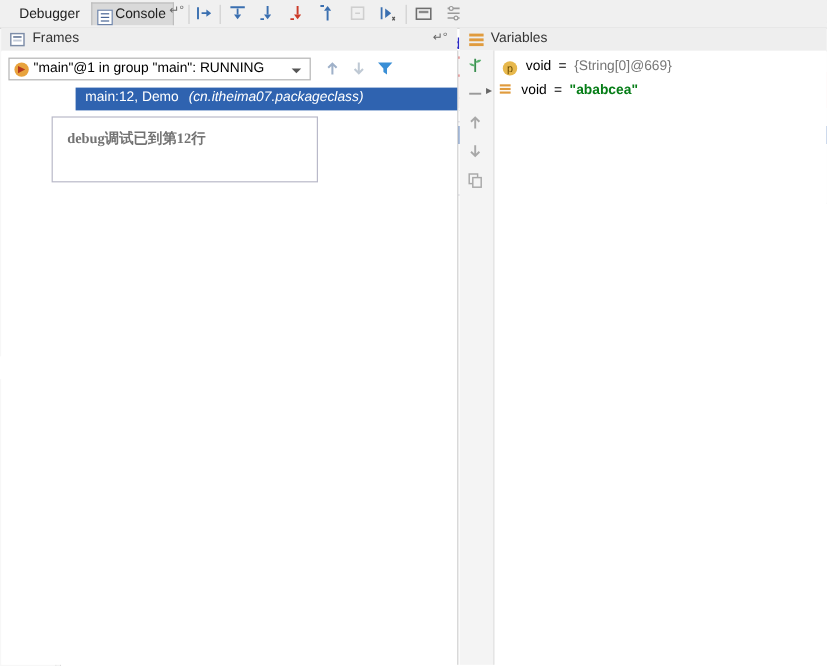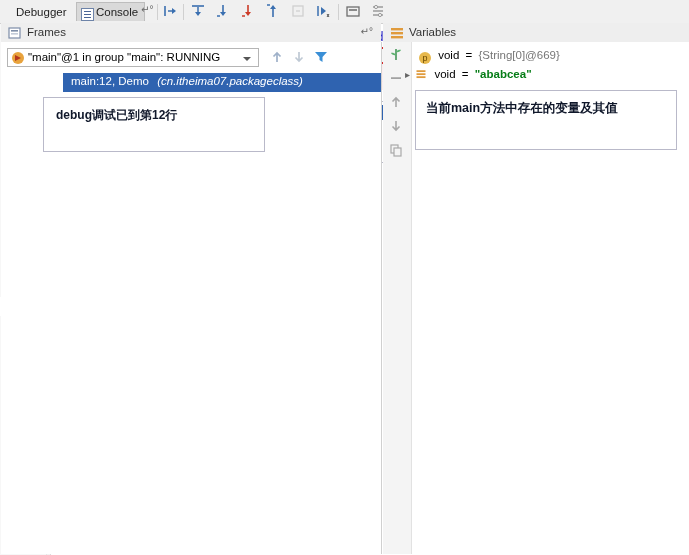--- a/index.html
+++ b/index.html
@@ -40,21 +40,21 @@
   
   .console{position:absolute;left:51px;top:23px;right:0;bottom:0;background:#fff;overflow:hidden;}
   .cline{position:absolute;left:6px;white-space:pre;font-size:12.5px;letter-spacing:-0.1px;}
   .c-blue{color:#2a28c4;}
   .c-cn{color:#111;font-family:"Liberation Sans","DejaVu Sans",sans-serif;font-size:13px;}
   .c-green{color:#1a7a3c;font-style:italic;}
   .caret{display:inline-block;width:1px;height:12px;background:#000;vertical-align:-2px;}
 
   
   .abox{position:absolute;background:#fff;border:1px solid #b9b9c9;box-sizing:border-box;}
-  .atext{color:#0f172a;font-weight:bold;font-size:12px;white-space:nowrap;}
+  .atext{color:#737373;font-weight:bold;font-size:12px;white-space:nowrap;font-family:Liberation Serif, serif;}
 
   
   .caption{position:absolute;font-size:12.5px;color:#000;}
 
   
   #editor{left:20px;top:200px;width:669px;height:170px;background:#fff;border:1px solid #c7c7c7;border-right:none;}
   .gutter{position:absolute;left:0;top:0;width:46px;height:100%;background:#f7f7f7;border-right:1px solid #e6e6e6;}
   .lnum{position:absolute;left:2px;width:18px;text-align:right;color:#999;font-size:11px;
         font-family:"DejaVu Sans Mono","Liberation Mono",monospace;}
   .code{position:absolute;left:50px;white-space:pre;font-size:12.5px;
@@ -407,19 +407,16 @@
         <svg style="width:12px;height:12px;vertical-align:-2px;margin-left:2px;" viewBox="0 0 16 16">
           <rect x="2" y="3" width="12" height="2.4" fill="#e09b3d"></rect>
             <rect x="2" y="7" width="12" height="2.4" fill="#e09b3d"></rect>
             <rect x="2" y="11" width="12" height="2.4" fill="#e09b3d"></rect>
         </svg>
         <span style="margin-left:4px;">void</span>
         <span style="margin:0 3px;">=</span>
         <span class="vgreen">"ababcea"</span>
       </div>
 
-      <div class="abox" style="left:32px;top:48px;width:262px;height:60px;">
-        <span class="atext" style="position:absolute;left:10px;top:9px;font-size:12.5px;">当前main方法中存在的变量及其值</span>
-      </div>
     </div>
   </div>
 
 </div>
 
 </body></html>

